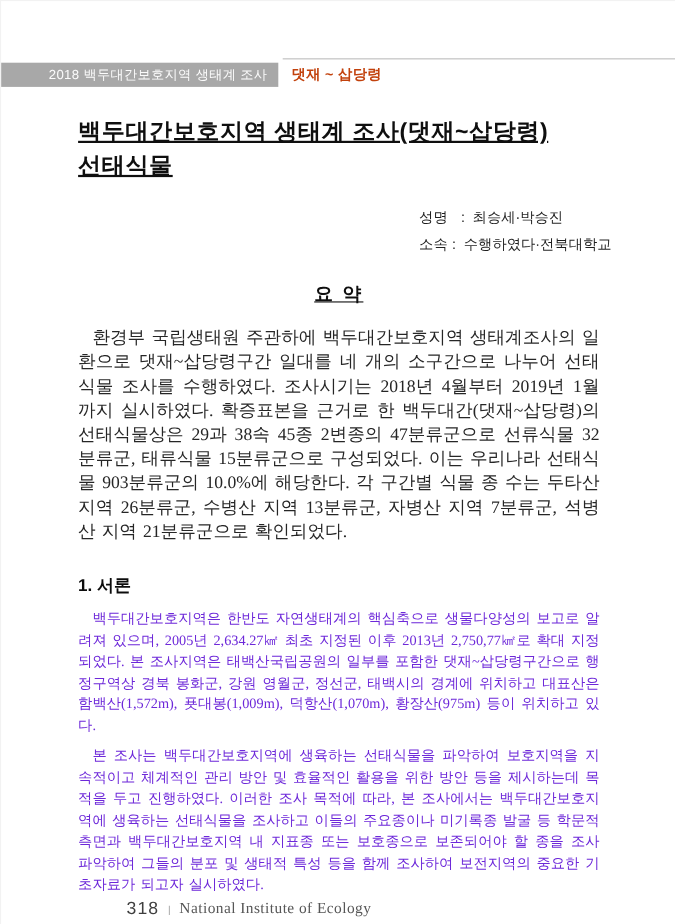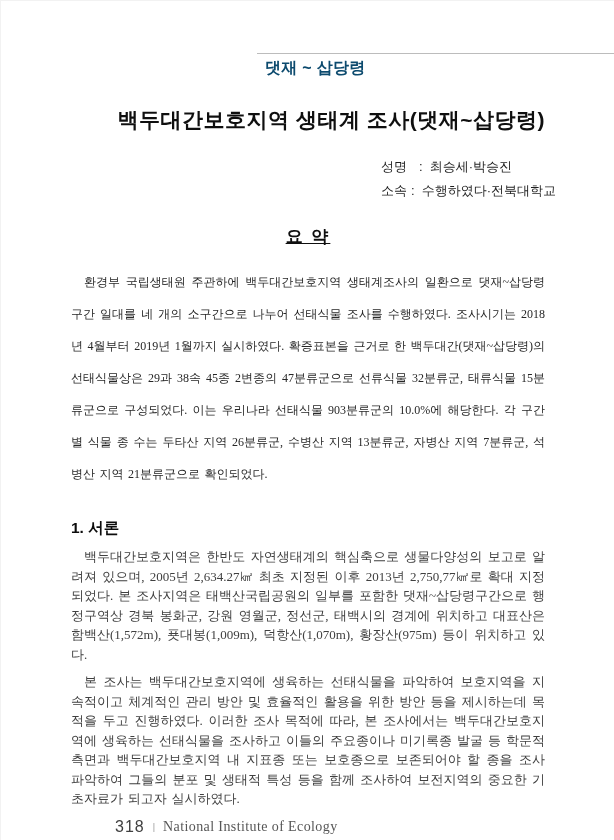--- a/index.html
+++ b/index.html
@@ -45,43 +45,44 @@
     box-sizing: border-box;
     letter-spacing: 0.3px;
   }
   .header-section-label {
     position: absolute;
     top: 56px;
     left: 264px;
     height: 22px;
     line-height: 22px;
     font-family: "Liberation Sans", "DejaVu Sans", sans-serif;
-    font-size: 16px;
-    font-weight: 700;
-    color: #0c4a6e;
+    font-size: 13px;
+    font-weight: 700;
+    color: #c2410c;
     letter-spacing: 0.3px;
   }
 
   
   .content {
     position: absolute;
     left: 70px;
     right: 69px;
     top: 0;
   }
 
   .doc-title {
     margin: 103px 0 0 0;
-    text-align: right;
+    text-align: left;
     font-family: "Liberation Sans", "DejaVu Sans", sans-serif;
     font-size: 21px;
     font-weight: 700;
     line-height: 31px;
     color: #0f0f0f;
     letter-spacing: 0.5px;
+    text-decoration: underline;
   }
   .doc-title .tline { display: block; }
 
   .author-block {
     margin-top: 20px;
     padding-left: 310px;
     font-family: "Liberation Sans", "DejaVu Sans", sans-serif;
     font-size: 13px;
     line-height: 24px;
     color: #1e1e1e;
@@ -96,22 +97,22 @@
     font-family: "Liberation Sans", "DejaVu Sans", sans-serif;
     font-size: 17px;
     font-weight: 700;
     line-height: 20px;
     color: #0f0f0f;
     letter-spacing: 2px;
     text-decoration: underline;
   }
   .abstract-body {
     margin: 19px 0 0 0;
-    font-size: 12px;
-    line-height: 32px;
+    font-size: 16px;
+    line-height: 22px;
     text-align: justify;
     text-indent: 13px;
     word-spacing: 1.5px;
     color: #262626;
   }
 
   .intro-heading {
     margin: 28px 0 0 0;
     font-family: "Liberation Sans", "DejaVu Sans", sans-serif;
     font-size: 15.5px;
@@ -119,21 +120,21 @@
     line-height: 19px;
     color: #0c0c0c;
   }
   .intro-paragraph {
     margin: 10px 0 0 0;
     font-size: 13px;
     line-height: 19.5px;
     text-align: justify;
     text-indent: 13px;
     word-spacing: 1.5px;
-    color: #404040;
+    color: #6d28d9;
   }
   .intro-paragraph + .intro-paragraph { margin-top: 8px; }
 
   
   .page-footer {
     position: absolute;
     left: 78px;
     top: 817px;
     display: flex;
     align-items: center;
@@ -157,26 +158,28 @@
     letter-spacing: 0.4px;
     font-family: Liberation Serif, serif;
   }
 </style>
 </head>
 <body>
 
 <div class="page">
 
   <div class="header-rule"></div>
+  <div class="header-band">2018 백두대간보호지역 생태계 조사</div>
   <div class="header-section-label">댓재 ~ 삽당령</div>
 
   <div class="content">
 
     <h1 class="doc-title">
       <span class="tline">백두대간보호지역 생태계 조사(댓재~삽당령)</span>
+      <span class="tline">선태식물</span>
     </h1>
 
     <div class="author-block">
       <div class="author-row">
         <span class="lbl">성명</span>
         <span class="sep">:</span>
         <span class="val">최승세·박승진</span>
       </div>
       <div class="author-row">
         <span class="lbl">소속</span>

